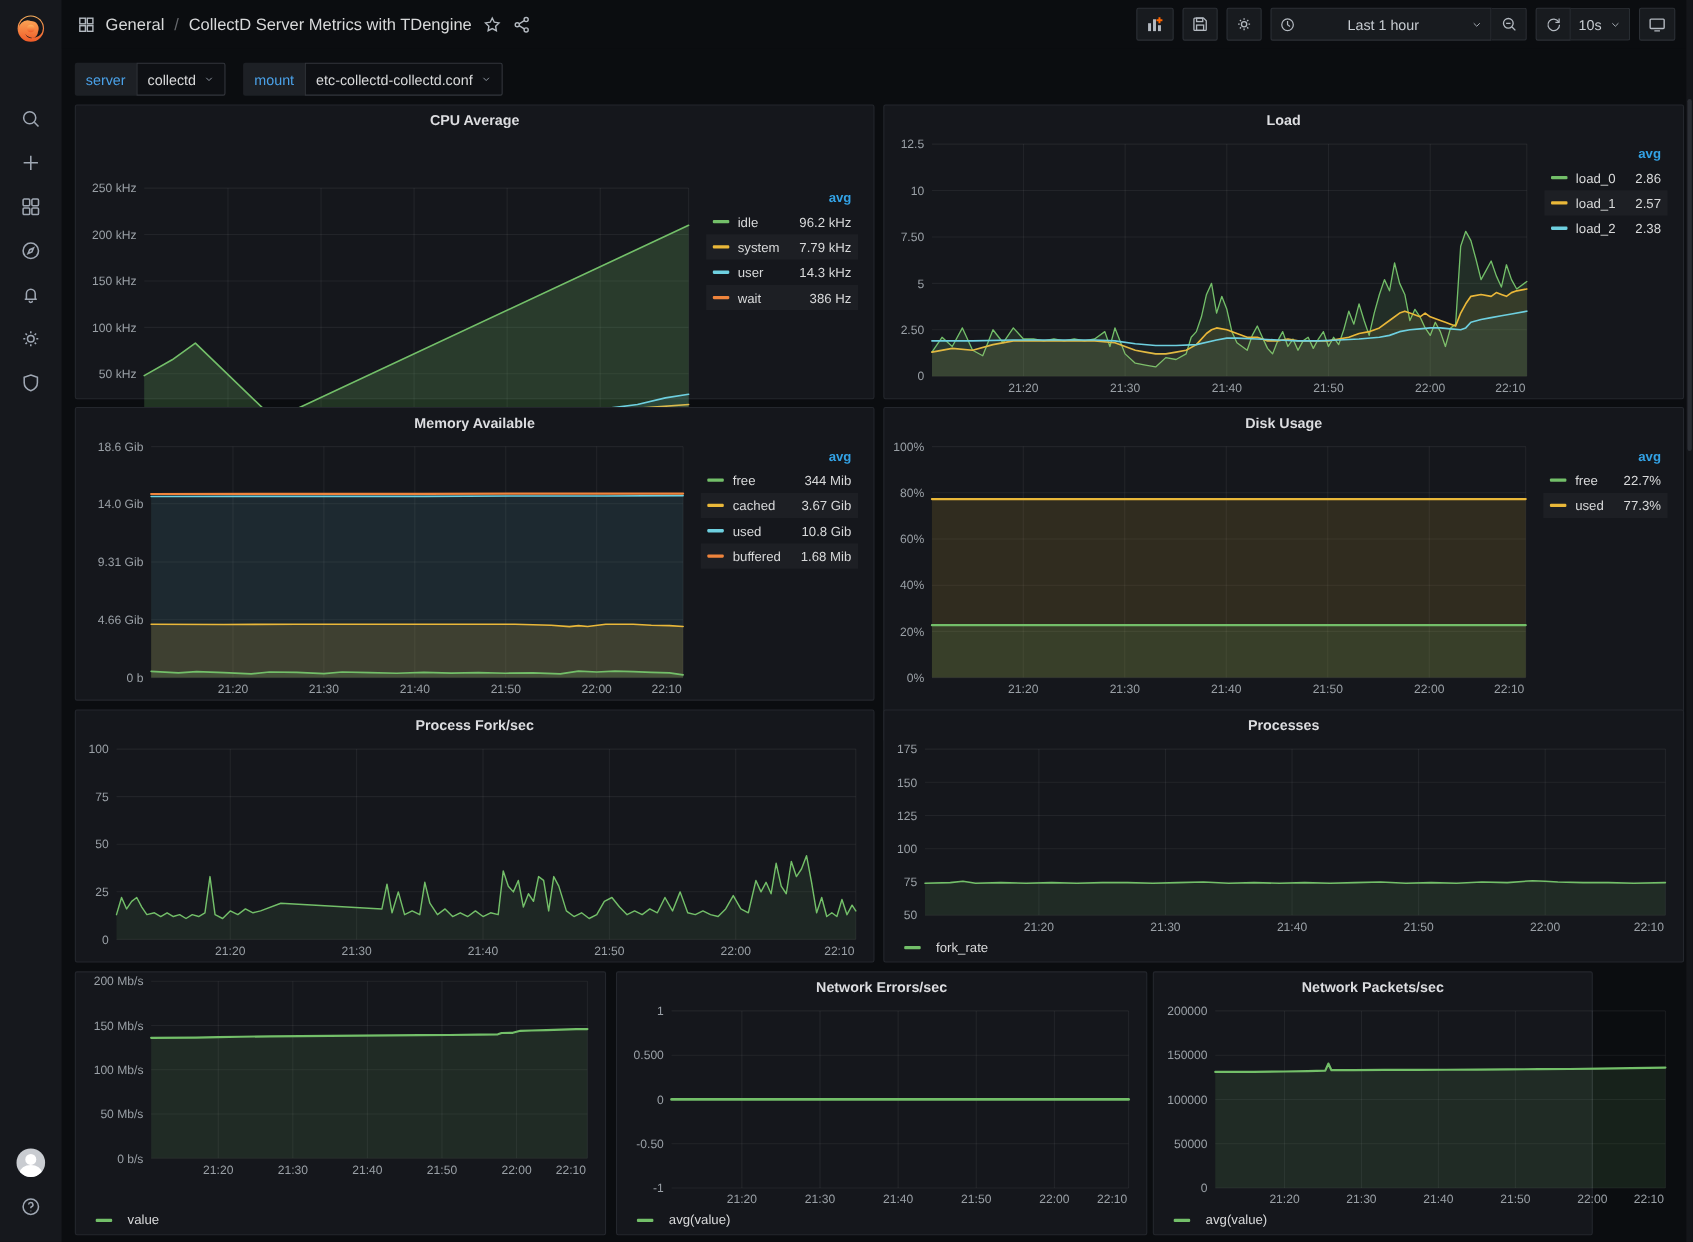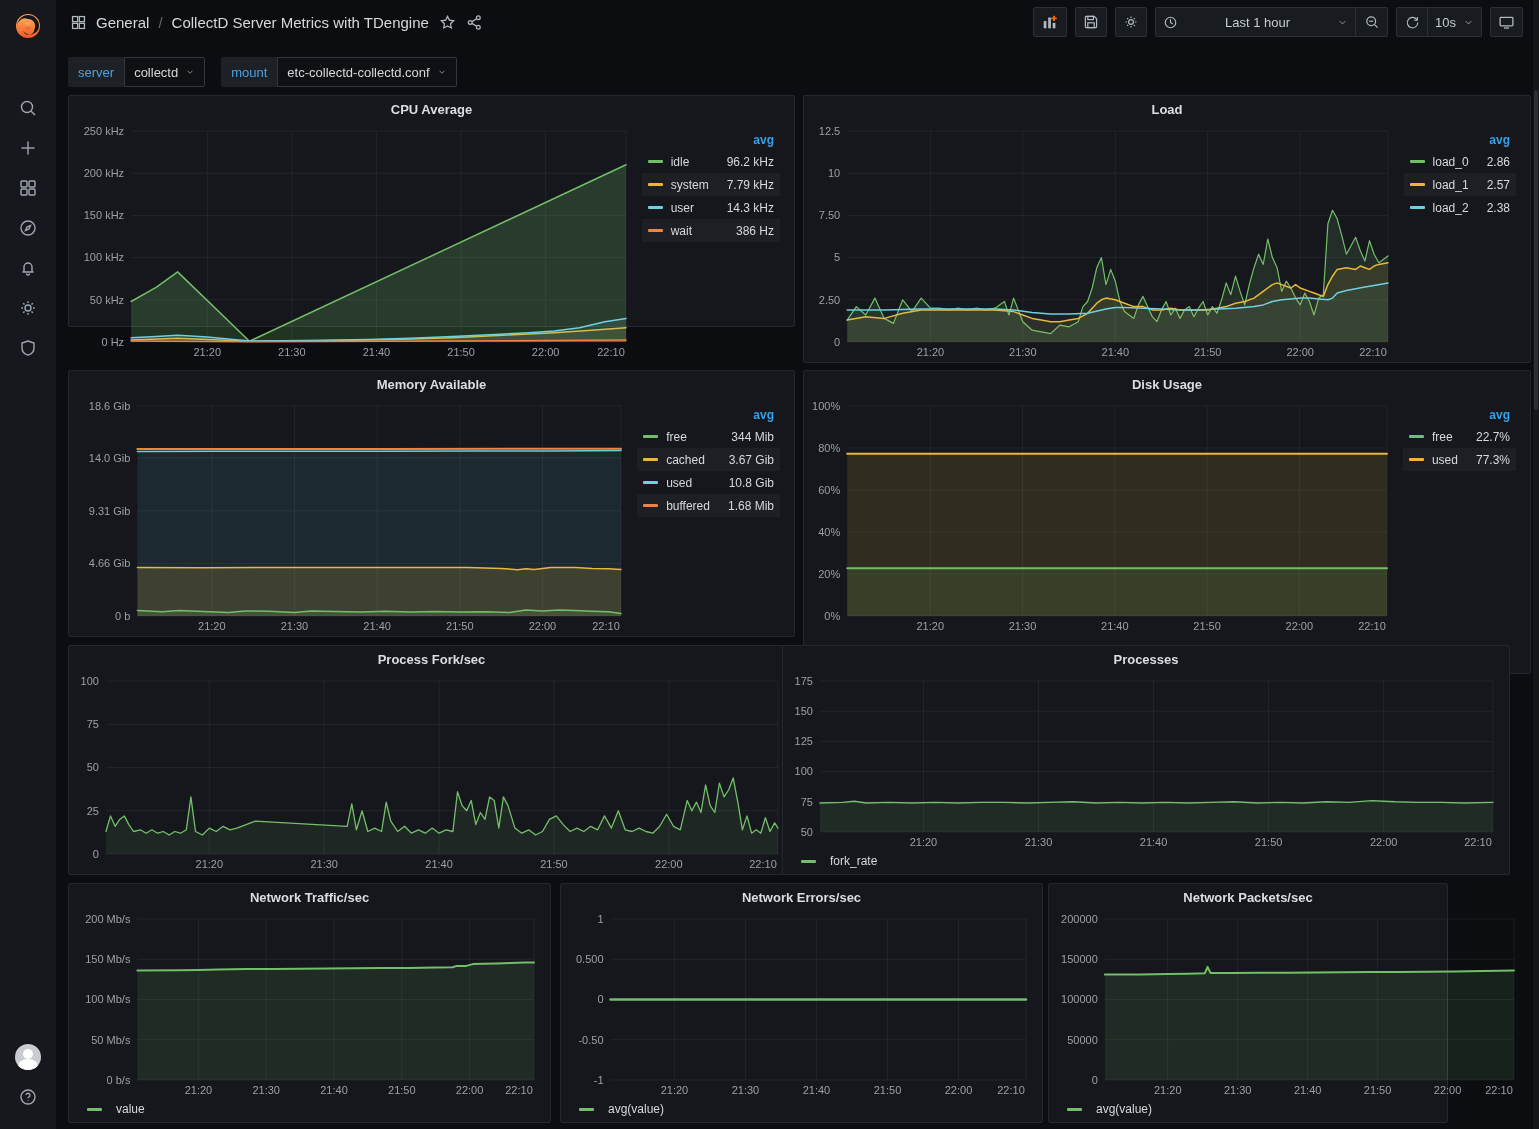--- a/index.html
+++ b/index.html
@@ -236,21 +236,21 @@
     <span class="var-label">mount</span>
     <span class="var-value">
       <span>etc-collectd-collectd.conf</span>
       <svg width="10" height="10" viewBox="0 0 20 20">
           <path d="M5 7.5 L10 12.5 L15 7.5"></path>
         </svg>
     </span>
   </div>
 </div>
 
-<div class="panel" style="left:68px; top:95px;  width:727px; height:232px;">
+<div class="panel" style="left:68px; top:95px;  width:727px; height:268px;gap:40px;">
   <div class="panel-title">CPU Average</div>
   <div class="panel-body">
     <div class="chart-col">
         <div class="chart"><svg width="565" height="237">
             <line x1="134.23846153846154" y1="8" x2="134.23846153846154" y2="219" stroke="rgba(255,255,255,0.06)"></line>
             <line x1="218.83675213675212" y1="8" x2="218.83675213675212" y2="219" stroke="rgba(255,255,255,0.06)"></line>
             <line x1="303.4350427350427" y1="8" x2="303.4350427350427" y2="219" stroke="rgba(255,255,255,0.06)"></line>
             <line x1="388.0333333333333" y1="8" x2="388.0333333333333" y2="219" stroke="rgba(255,255,255,0.06)"></line>
             <line x1="472.63162393162395" y1="8" x2="472.63162393162395" y2="219" stroke="rgba(255,255,255,0.06)"></line>
             <line x1="553" y1="8" x2="553" y2="219" stroke="rgba(255,255,255,0.06)"></line>
@@ -501,21 +501,21 @@
             <text x="366.0777777777778" y="195" text-anchor="middle" font-size="11" fill="#9aa0a6">21:40</text>
             <text x="480.96666666666664" y="195" text-anchor="middle" font-size="11" fill="#9aa0a6">21:50</text>
             <text x="595.8555555555556" y="195" text-anchor="middle" font-size="11" fill="#9aa0a6">22:00</text>
             <text x="690" y="195" text-anchor="middle" font-size="11" fill="#9aa0a6">22:10</text>
             <path d="M32.9,158.5 L37.5,142.9 L42.1,153.3 L46.7,146.4 L51.3,142.9 L55.9,151.6 L60.5,158.5 L67.4,156.8 L73.1,160.2 L78.9,156.8 L84.6,160.2 L90.3,158.5 L96.1,162.0 L101.8,158.5 L107.6,160.2 L113.3,156.8 L117.9,123.9 L122.5,158.5 L129.4,162.0 L136.3,155.1 L143.2,158.5 L150.1,153.3 L157.0,156.8 L163.9,155.1 L182.3,148.1 L274.2,153.3 L278.8,130.8 L283.4,156.8 L289.1,137.8 L294.8,158.5 L301.7,155.1 L308.6,158.5 L313.2,129.1 L317.8,148.1 L324.7,158.5 L331.6,153.3 L338.5,160.2 L345.4,156.8 L352.3,160.2 L359.2,155.1 L366.1,160.2 L373.0,156.8 L379.9,158.5 L384.5,118.7 L389.1,132.6 L393.7,137.8 L398.2,127.4 L402.8,151.6 L407.4,139.5 L412.0,146.4 L416.6,123.9 L421.2,127.4 L425.8,155.1 L430.4,123.9 L435.0,132.6 L441.9,155.1 L448.8,160.2 L455.7,156.8 L462.6,162.0 L469.5,158.5 L476.4,146.4 L483.3,142.9 L490.2,151.6 L497.1,158.5 L503.9,155.1 L510.8,158.5 L517.7,153.3 L524.6,156.8 L531.5,142.9 L538.4,155.1 L545.3,137.8 L552.2,156.8 L559.1,158.5 L566.0,155.1 L572.9,158.5 L579.8,160.2 L586.7,153.3 L593.6,141.2 L600.5,153.3 L607.3,156.8 L614.2,127.4 L618.8,137.8 L623.4,129.1 L628.0,139.5 L632.6,111.8 L637.2,132.6 L641.8,139.5 L646.4,110.1 L651.0,123.9 L655.6,117.0 L660.2,104.9 L664.8,129.1 L669.4,156.8 L674.0,142.9 L678.6,160.2 L683.2,156.8 L687.8,160.2 L692.4,144.7 L697.0,158.5 L701.6,149.9 L705.0,155.1 L705,181 L32.9,181 Z" fill="#73bf69" fill-opacity="0.1" stroke="none"></path>
             <path d="M32.9,158.5 L37.5,142.9 L42.1,153.3 L46.7,146.4 L51.3,142.9 L55.9,151.6 L60.5,158.5 L67.4,156.8 L73.1,160.2 L78.9,156.8 L84.6,160.2 L90.3,158.5 L96.1,162.0 L101.8,158.5 L107.6,160.2 L113.3,156.8 L117.9,123.9 L122.5,158.5 L129.4,162.0 L136.3,155.1 L143.2,158.5 L150.1,153.3 L157.0,156.8 L163.9,155.1 L182.3,148.1 L274.2,153.3 L278.8,130.8 L283.4,156.8 L289.1,137.8 L294.8,158.5 L301.7,155.1 L308.6,158.5 L313.2,129.1 L317.8,148.1 L324.7,158.5 L331.6,153.3 L338.5,160.2 L345.4,156.8 L352.3,160.2 L359.2,155.1 L366.1,160.2 L373.0,156.8 L379.9,158.5 L384.5,118.7 L389.1,132.6 L393.7,137.8 L398.2,127.4 L402.8,151.6 L407.4,139.5 L412.0,146.4 L416.6,123.9 L421.2,127.4 L425.8,155.1 L430.4,123.9 L435.0,132.6 L441.9,155.1 L448.8,160.2 L455.7,156.8 L462.6,162.0 L469.5,158.5 L476.4,146.4 L483.3,142.9 L490.2,151.6 L497.1,158.5 L503.9,155.1 L510.8,158.5 L517.7,153.3 L524.6,156.8 L531.5,142.9 L538.4,155.1 L545.3,137.8 L552.2,156.8 L559.1,158.5 L566.0,155.1 L572.9,158.5 L579.8,160.2 L586.7,153.3 L593.6,141.2 L600.5,153.3 L607.3,156.8 L614.2,127.4 L618.8,137.8 L623.4,129.1 L628.0,139.5 L632.6,111.8 L637.2,132.6 L641.8,139.5 L646.4,110.1 L651.0,123.9 L655.6,117.0 L660.2,104.9 L664.8,129.1 L669.4,156.8 L674.0,142.9 L678.6,160.2 L683.2,156.8 L687.8,160.2 L692.4,144.7 L697.0,158.5 L701.6,149.9 L705.0,155.1" fill="none" stroke="#73bf69" stroke-width="1.3" stroke-linejoin="round" stroke-linecap="round"></path>
           </svg></div>
       </div>
   </div>
 </div>
-<div class="panel" style="left:782px; top:645px; width:728px; height:230px;">
+<div class="panel" style="left:803px; top:645px; width:728px; height:230px;">
   <div class="panel-title">Processes</div>
   <div class="panel-body">
     <div class="chart-col">
       <div class="chart"><svg width="718" height="177">
             <line x1="136.45384615384617" y1="8" x2="136.45384615384617" y2="159" stroke="rgba(255,255,255,0.06)"></line>
             <line x1="251.51367521367524" y1="8" x2="251.51367521367524" y2="159" stroke="rgba(255,255,255,0.06)"></line>
             <line x1="366.5735042735043" y1="8" x2="366.5735042735043" y2="159" stroke="rgba(255,255,255,0.06)"></line>
             <line x1="481.6333333333333" y1="8" x2="481.6333333333333" y2="159" stroke="rgba(255,255,255,0.06)"></line>
             <line x1="596.6931623931624" y1="8" x2="596.6931623931624" y2="159" stroke="rgba(255,255,255,0.06)"></line>
             <line x1="706" y1="8" x2="706" y2="159" stroke="rgba(255,255,255,0.06)"></line>
@@ -541,21 +541,20 @@
             <path d="M32.9,130.0 L55.9,129.4 L67.4,128.2 L78.9,130.0 L101.9,129.4 L124.9,130.0 L148.0,129.4 L171.0,130.0 L194.0,129.4 L217.0,129.4 L240.0,130.0 L263.0,129.4 L286.0,128.8 L309.0,130.0 L332.1,129.4 L355.1,130.0 L378.1,129.4 L401.1,130.0 L424.1,129.4 L447.1,128.8 L470.1,130.0 L493.1,129.4 L516.2,130.0 L539.2,128.8 L562.2,129.4 L585.2,127.6 L596.7,128.2 L608.2,128.8 L631.2,129.4 L654.2,129.4 L677.2,130.0 L706.0,129.4" fill="none" stroke="#73bf69" stroke-width="1.4" stroke-linejoin="round" stroke-linecap="round"></path>
           </svg></div>
       <div class="legend-bottom">
           <i class="lg-dash" style="background:#73bf69"></i>
        <span>fork_rate</span>
         </div>
     </div>
   </div>
 </div>
 <div class="panel" style="left:68px; top:883px; width:483px; height:240px;">
-  <div class="panel-title">Network Traffic/sec</div>
   <div class="panel-body">
     <div class="chart-col">
       <div class="chart"><svg width="473" height="187">
             <line x1="125.41538461538462" y1="8" x2="125.41538461538462" y2="169" stroke="rgba(255,255,255,0.06)"></line>
             <line x1="193.21025641025642" y1="8" x2="193.21025641025642" y2="169" stroke="rgba(255,255,255,0.06)"></line>
             <line x1="261.00512820512824" y1="8" x2="261.00512820512824" y2="169" stroke="rgba(255,255,255,0.06)"></line>
             <line x1="328.79999999999995" y1="8" x2="328.79999999999995" y2="169" stroke="rgba(255,255,255,0.06)"></line>
             <line x1="396.5948717948718" y1="8" x2="396.5948717948718" y2="169" stroke="rgba(255,255,255,0.06)"></line>
             <line x1="461" y1="8" x2="461" y2="169" stroke="rgba(255,255,255,0.06)"></line>
             <line x1="64.4" y1="169" x2="461" y2="169" stroke="rgba(255,255,255,0.06)"></line>

